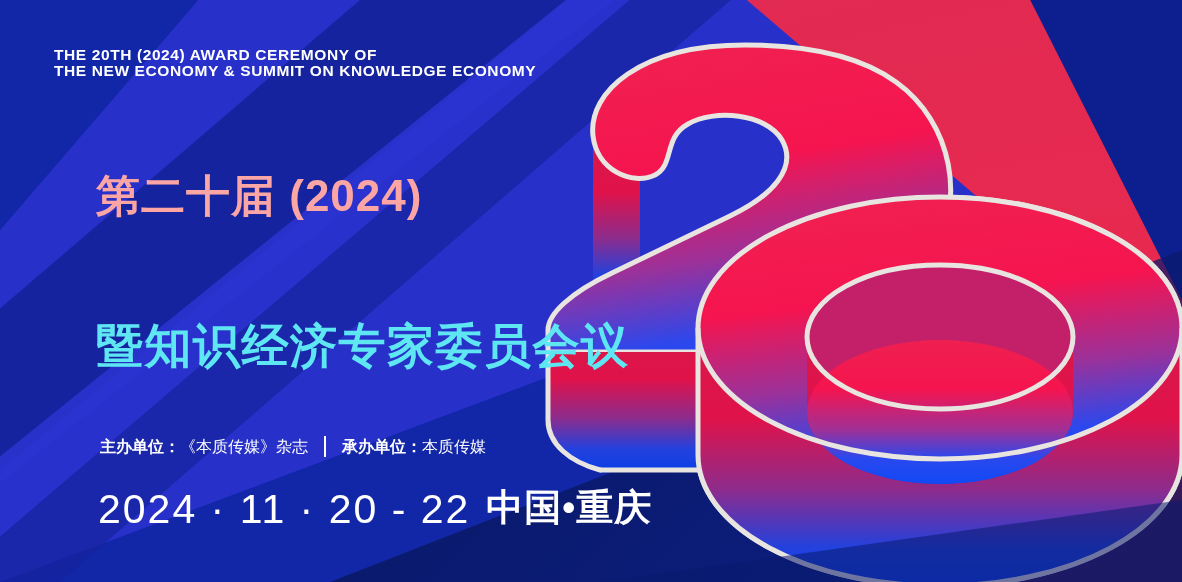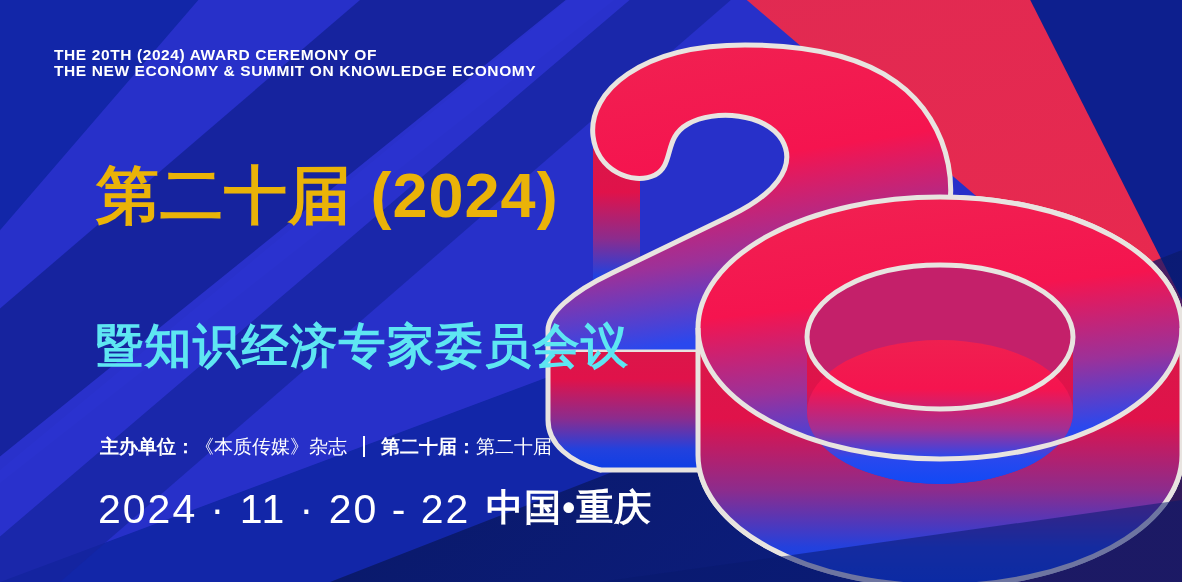--- a/index.html
+++ b/index.html
@@ -50,22 +50,22 @@
     white-space: nowrap;
   }
   .eyebrow .line2 {
     display: block;
   }
 
   .title-main {
     position: absolute;
     left: 96px;
     top: 158px;
-    color: #eab308;
-    font-size: 63px;
+    color: #fca5a5;
+    font-size: 44px;
     font-weight: bold;
     line-height: 75px;
     letter-spacing: 1px;
     white-space: nowrap;
   }
   .title-main .tl2 { display: block; }
 
   .title-sub {
     position: absolute;
     left: 96px;
@@ -77,21 +77,21 @@
     line-height: 1.0;
     white-space: nowrap;
     margin-top: 6px;
   }
 
   .organizers {
     position: absolute;
     left: 100px;
     top: 436px;
     color: #ffffff;
-    font-size: 19px;
+    font-size: 16px;
     line-height: 1.0;
     white-space: nowrap;
     display: flex;
     align-items: center;
   }
   .organizers .strong { font-weight: bold; }
   .organizers .sep {
     display: inline-block;
     width: 2px;
     height: 21px;
@@ -303,22 +303,22 @@
     <div class="title-main">
       <span>第二十届 (2024)</span>
     </div>
 
     <div class="title-sub">暨知识经济专家委员会议</div>
 
     <div class="organizers">
       <span class="strong">主办单位：</span>
       <span>《本质传媒》杂志</span>
       <span class="sep"></span>
-      <span class="strong">第二十届：</span>
-      <span>第二十届</span>
+      <span class="strong">承办单位：</span>
+      <span>本质传媒</span>
     </div>
 
     <div class="datebar">
       <span class="date">2024 · 11 · 20 - 22</span>
       <span class="place">中国•重庆</span>
     </div>
 
   </div>
 </div>
 

